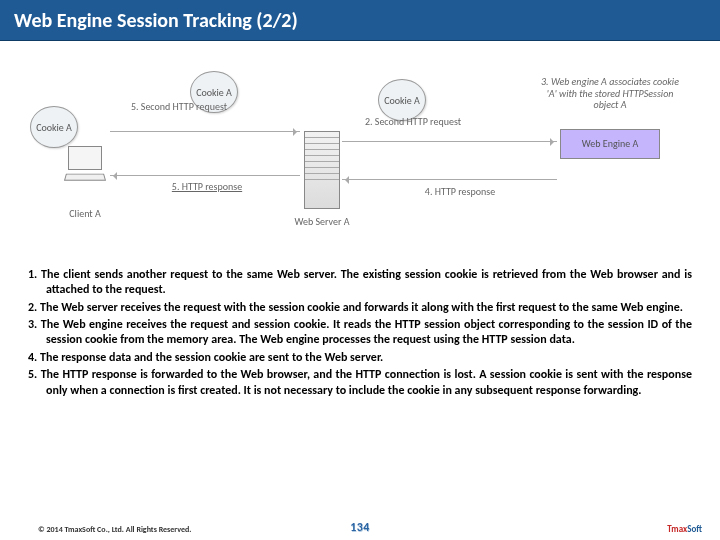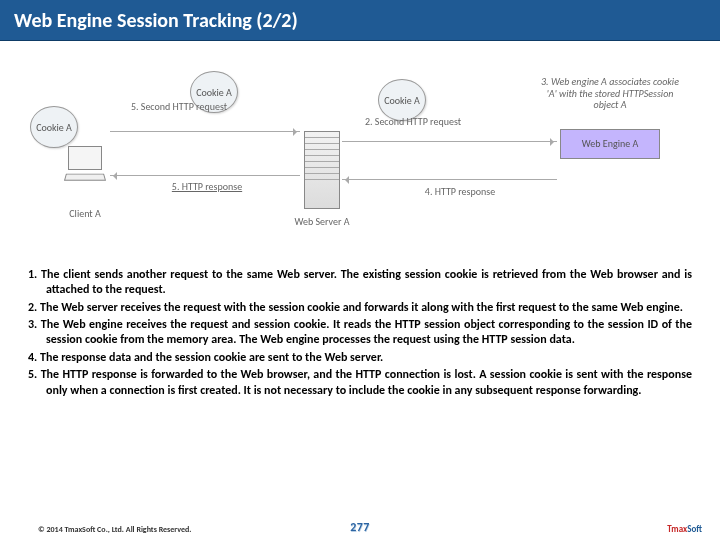--- a/index.html
+++ b/index.html
@@ -84,17 +84,17 @@
 <div class="body-text">
   <p>1. The client sends another request to the same Web server. The existing session cookie is retrieved from the Web browser and is attached to the request.</p>
   <p>2. The Web server receives the request with the session cookie and forwards it along with the first request to the same Web engine.</p>
   <p>3. The Web engine receives the request and session cookie. It reads the HTTP session object corresponding to the session ID of the session cookie from the memory area. The Web engine processes the request using the HTTP session data.</p>
   <p>4. The response data and the session cookie are sent to the Web server.</p>
   <p>5. The HTTP response is forwarded to the Web browser, and the HTTP connection is lost. A session cookie is sent with the response only when a connection is first created. It is not necessary to include the cookie in any subsequent response forwarding.</p>
 </div>
 
 <div class="footer">
   <div class="copyright">© 2014 TmaxSoft Co., Ltd. All Rights Reserved.</div>
-  <div class="pagenum">277</div>
+  <div class="pagenum">134</div>
   <div class="logo">
     <span>Tmax</span><span class="k">Soft</span>
   </div>
 </div>
 
 </body></html>

